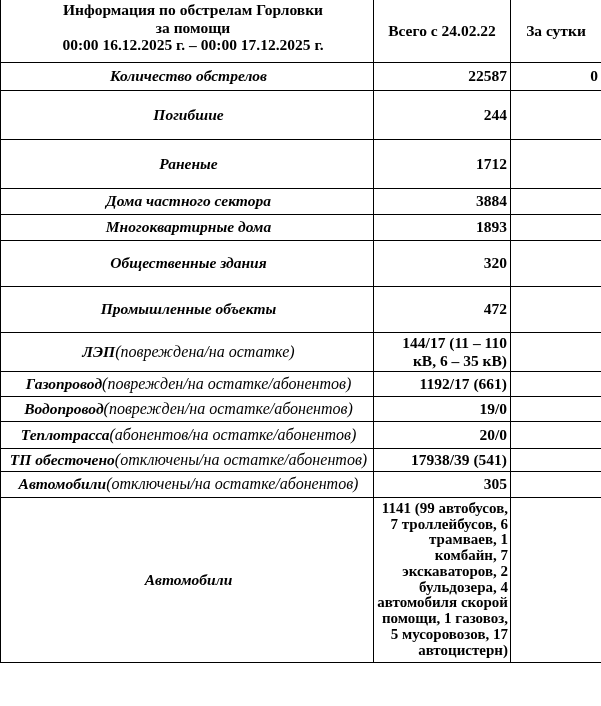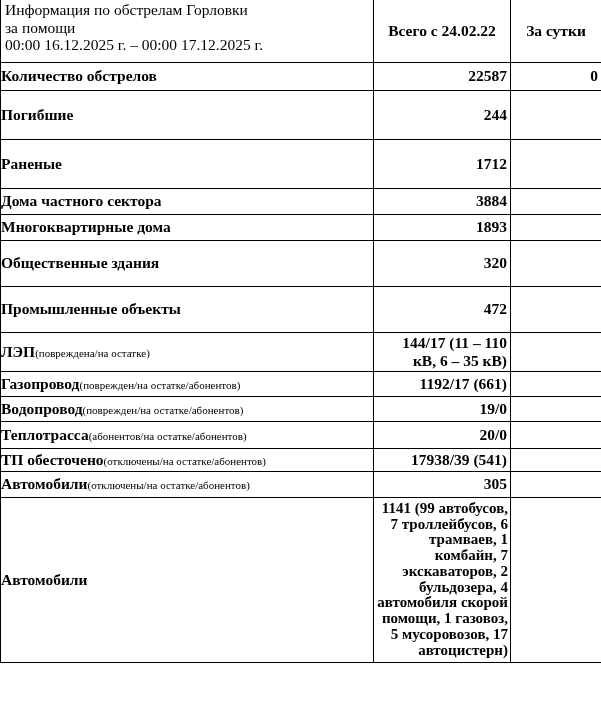--- a/index.html
+++ b/index.html
@@ -19,40 +19,41 @@
   .report th, .report td {
     border: 1px solid #000000;
     overflow: hidden;
     vertical-align: middle;
   }
   
   .report tr.header-row th { border-top: none; }
 
   th.title-cell {
     vertical-align: top;
-    text-align: left;
-    font-weight: normal;
+    text-align: center;
+    font-weight: bold;
     font-size: 15.5px;
     line-height: 17.5px;
-    padding: 1px 4px 0 4px;
+    padding: 1px 4px 0 16px;
   }
   th.col-head {
     text-align: center;
     font-weight: bold;
     font-size: 15.5px;
     padding: 16px 3px;
   }
   td.label-cell {
-    text-align: left;
-    padding: 1px 4px 1px 0;
+    text-align: center;
+    padding: 1px 4px 1px 7px;
     font-size: 15.5px;
     line-height: 1.1;
+    font-style: italic;
   }
   .lbl { font-weight: bold; }
-  .note { font-weight: normal; font-size: 11px; margin-left: 0; }
+  .note { font-weight: normal; font-size: 16px; margin-left: 0; }
   .note:empty { display: none; }
   td.val-cell {
     text-align: right;
     font-weight: bold;
     font-size: 15.5px;
     line-height: 1.12;
     padding: 1px 3px;
   }
   td.val-cell.multiline { line-height: 1.05; font-size: 15px; padding: 1px 2px; }
 </style>

